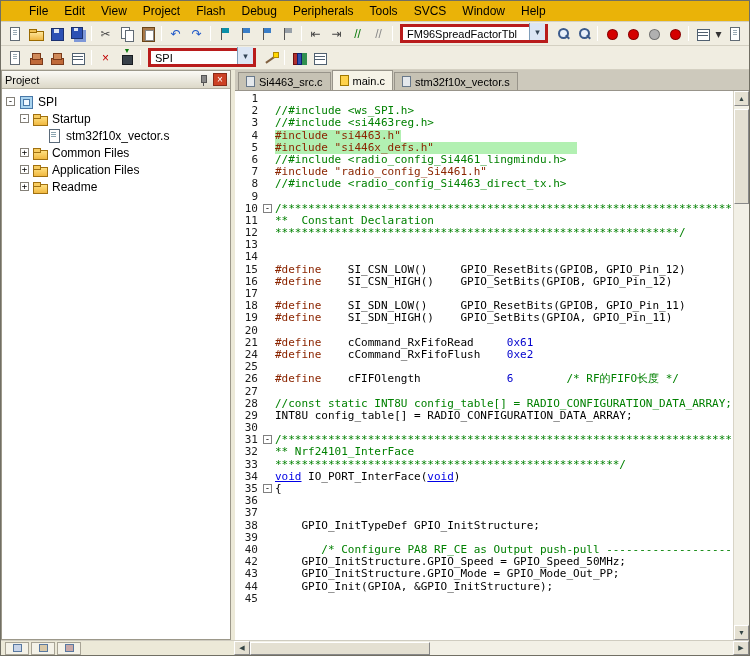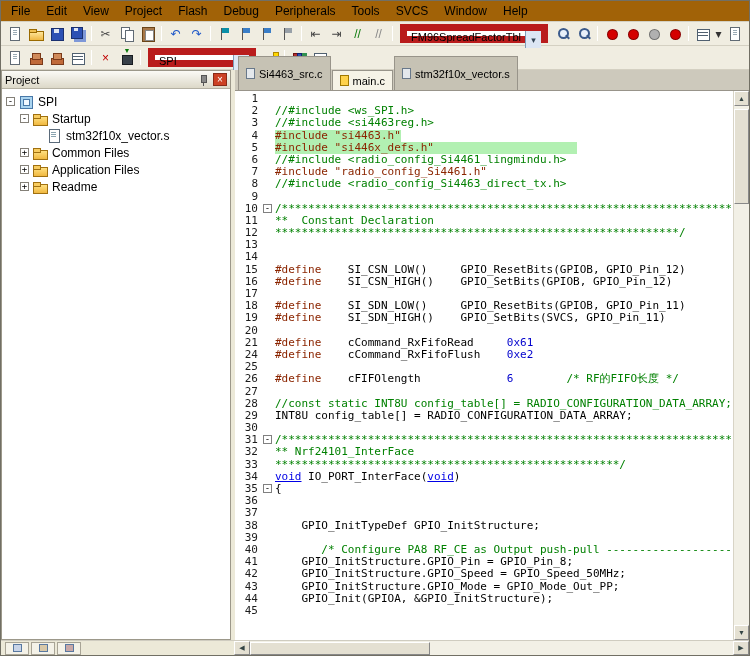--- a/index.html
+++ b/index.html
@@ -1,33 +1,33 @@
 <!DOCTYPE html>
 <html><head>
 <meta charset="utf-8">
 <style>
   * { margin:0; padding:0; box-sizing:border-box; }
   html,body { background:#9a9a9a; }
   .app { position:relative; width:750px; height:656px; background:#ece9d8;
          font-family:"Liberation Sans", sans-serif; color:#000; overflow:hidden;
          border:1px solid #716f64; }
   
-  .menu-bar { height:21px; display:flex; align-items:center; background:#a16207;
-              border-bottom:1px solid #d4d0c2; padding-left:2px; font-size:12px; }
+  .menu-bar { height:21px; display:flex; align-items:center; background:#eab308;
+              border-bottom:1px solid #d4d0c2; padding-left:20px; font-size:12px; }
   .menu-item { padding:2px 8px; white-space:nowrap; }
   
   .toolbar { height:24px; display:flex; align-items:center; background:#f0ede1;
              border-bottom:1px solid #d4d0c2; padding-left:3px; }
   .tgroup { display:flex; align-items:center; }
   .tbtn { width:21px; height:20px; display:flex; align-items:center; justify-content:center;
           border:1px solid transparent; }
   .tbtn.narrow { width:11px; }
   .tsep { width:1px; height:15px; background:#bcb8aa; border-right:1px solid #fff; margin:0 3px; }
-  .combo { height:19px; background:#fff; border:7px solid #b91c1c; display:flex;
-           align-items:flex-start; font-size:11px; margin:0 4px; }
+  .combo { height:19px; background:#fff; border:3px solid #b91c1c; display:flex;
+           align-items:flex-end; font-size:11px; margin:0 4px; }
   .combo-text { padding:0 4px; flex:1; white-space:nowrap; overflow:hidden; }
   .combo-btn { width:16px; height:17px; background:#dce6f4; border-left:1px solid #7f9db9;
                display:flex; align-items:center; justify-content:center; font-size:9px; color:#345; }
   .combo.search { width:148px; }
   .combo.target { width:108px; }
   
   .ic { display:inline-block; position:relative; width:16px; height:16px; }
   .ic.glyph { font-size:12px; line-height:16px; text-align:center; }
   .ic.page::before { content:""; position:absolute; left:3px; top:1px; width:8px; height:12px;
                      background:#fff; border:1px solid #606a74; }
@@ -108,21 +108,21 @@
                       background:#f8cc60; border:1px solid #a07010; }
   .ti.file::before { content:""; position:absolute; left:2px; top:0; width:9px; height:12px;
                      background:#fff; border:1px solid #5a6a7a; }
   .ti.file::after { content:""; position:absolute; left:4px; top:3px; width:5px; height:1px;
                     background:#8aa4b0; box-shadow:0 2px 0 #8aa4b0, 0 4px 0 #8aa4b0; }
   .splitter { width:4px; flex:none; background:#ece9d8; }
   
   .editor { flex:1; display:flex; flex-direction:column; min-width:0; }
   .tab-bar { height:21px; flex:none; display:flex; align-items:flex-end; background:#cdc9bc;
              border-bottom:1px solid #98948a; padding-left:3px; gap:1px; }
-  .etab { display:flex; align-items:center; gap:4px; height:34px; padding:0 7px; font-size:11px;
+  .etab { display:flex; align-items:center; gap:4px; height:18px; padding:0 7px; font-size:11px;
           background:#c6c2b4; border:1px solid #98948a; border-bottom:none; white-space:nowrap; }
   .etab.active { background:#f6f3e7; height:20px;justify-content:center; }
   .tab-ic { width:9px; height:11px; background:#e4e8ec; border:1px solid #68788a; flex:none; }
   .etab.active .tab-ic { background:#ffd24a; border-color:#a07800; }
   .code-wrap { flex:1; display:flex; min-height:0; background:#fff; }
   .code-area { flex:1; overflow:hidden; padding-top:2px; }
   .code-row { display:flex; height:12.2px; line-height:12.2px;
               font-family:"DejaVu Sans Mono",monospace; font-size:11px; }
   .gutter { width:27px; flex:none; text-align:right; padding-right:4px; color:#1c1c1c; }
   .fold { width:13px; flex:none; position:relative; }
@@ -466,21 +466,21 @@
               <span class="code-text"></span>
             </div>
             <div class="code-row">
               <span class="gutter">18</span>
               <span class="fold"></span>
               <span class="code-text"><span class="c-dir">#define</span><span class="c-pln">    SI_SDN_LOW()     GPIO_ResetBits(GPIOB, GPIO_Pin_11)</span></span>
             </div>
             <div class="code-row">
               <span class="gutter">19</span>
               <span class="fold"></span>
-              <span class="code-text"><span class="c-dir">#define</span><span class="c-pln">    SI_SDN_HIGH()    GPIO_SetBits(SVCS, GPIO_Pin_11)</span></span>
+              <span class="code-text"><span class="c-dir">#define</span><span class="c-pln">    SI_SDN_HIGH()    GPIO_SetBits(GPIOA, GPIO_Pin_11)</span></span>
             </div>
             <div class="code-row">
               <span class="gutter">20</span>
               <span class="fold"></span>
               <span class="code-text"></span>
             </div>
             <div class="code-row">
               <span class="gutter">21</span>
               <span class="fold"></span>
               <span class="code-text"><span class="c-dir">#define</span><span class="c-pln">    cCommand_RxFifoRead     </span><span class="c-num">0x61</span></span>
@@ -566,25 +566,20 @@
             </div>
             <div class="code-row">
               <span class="gutter">39</span>
               <span class="fold"></span>
               <span class="code-text"></span>
             </div>
             <div class="code-row">
               <span class="gutter">40</span>
               <span class="fold"></span>
               <span class="code-text"><span class="c-pln">       </span><span class="c-com">/* Configure PA8 RF_CE as Output push-pull ---------------------------------</span></span>
-            </div>
-            <div class="code-row">
-              <span class="gutter">41</span>
-              <span class="fold"></span>
-              <span class="code-text"><span class="c-pln">    GPIO_InitStructure.GPIO_Pin = GPIO_Pin_8;</span></span>
             </div>
             <div class="code-row">
               <span class="gutter">42</span>
               <span class="fold"></span>
               <span class="code-text"><span class="c-pln">    GPIO_InitStructure.GPIO_Speed = GPIO_Speed_50MHz;</span></span>
             </div>
             <div class="code-row">
               <span class="gutter">43</span>
               <span class="fold"></span>
               <span class="code-text"><span class="c-pln">    GPIO_InitStructure.GPIO_Mode = GPIO_Mode_Out_PP;</span></span>

